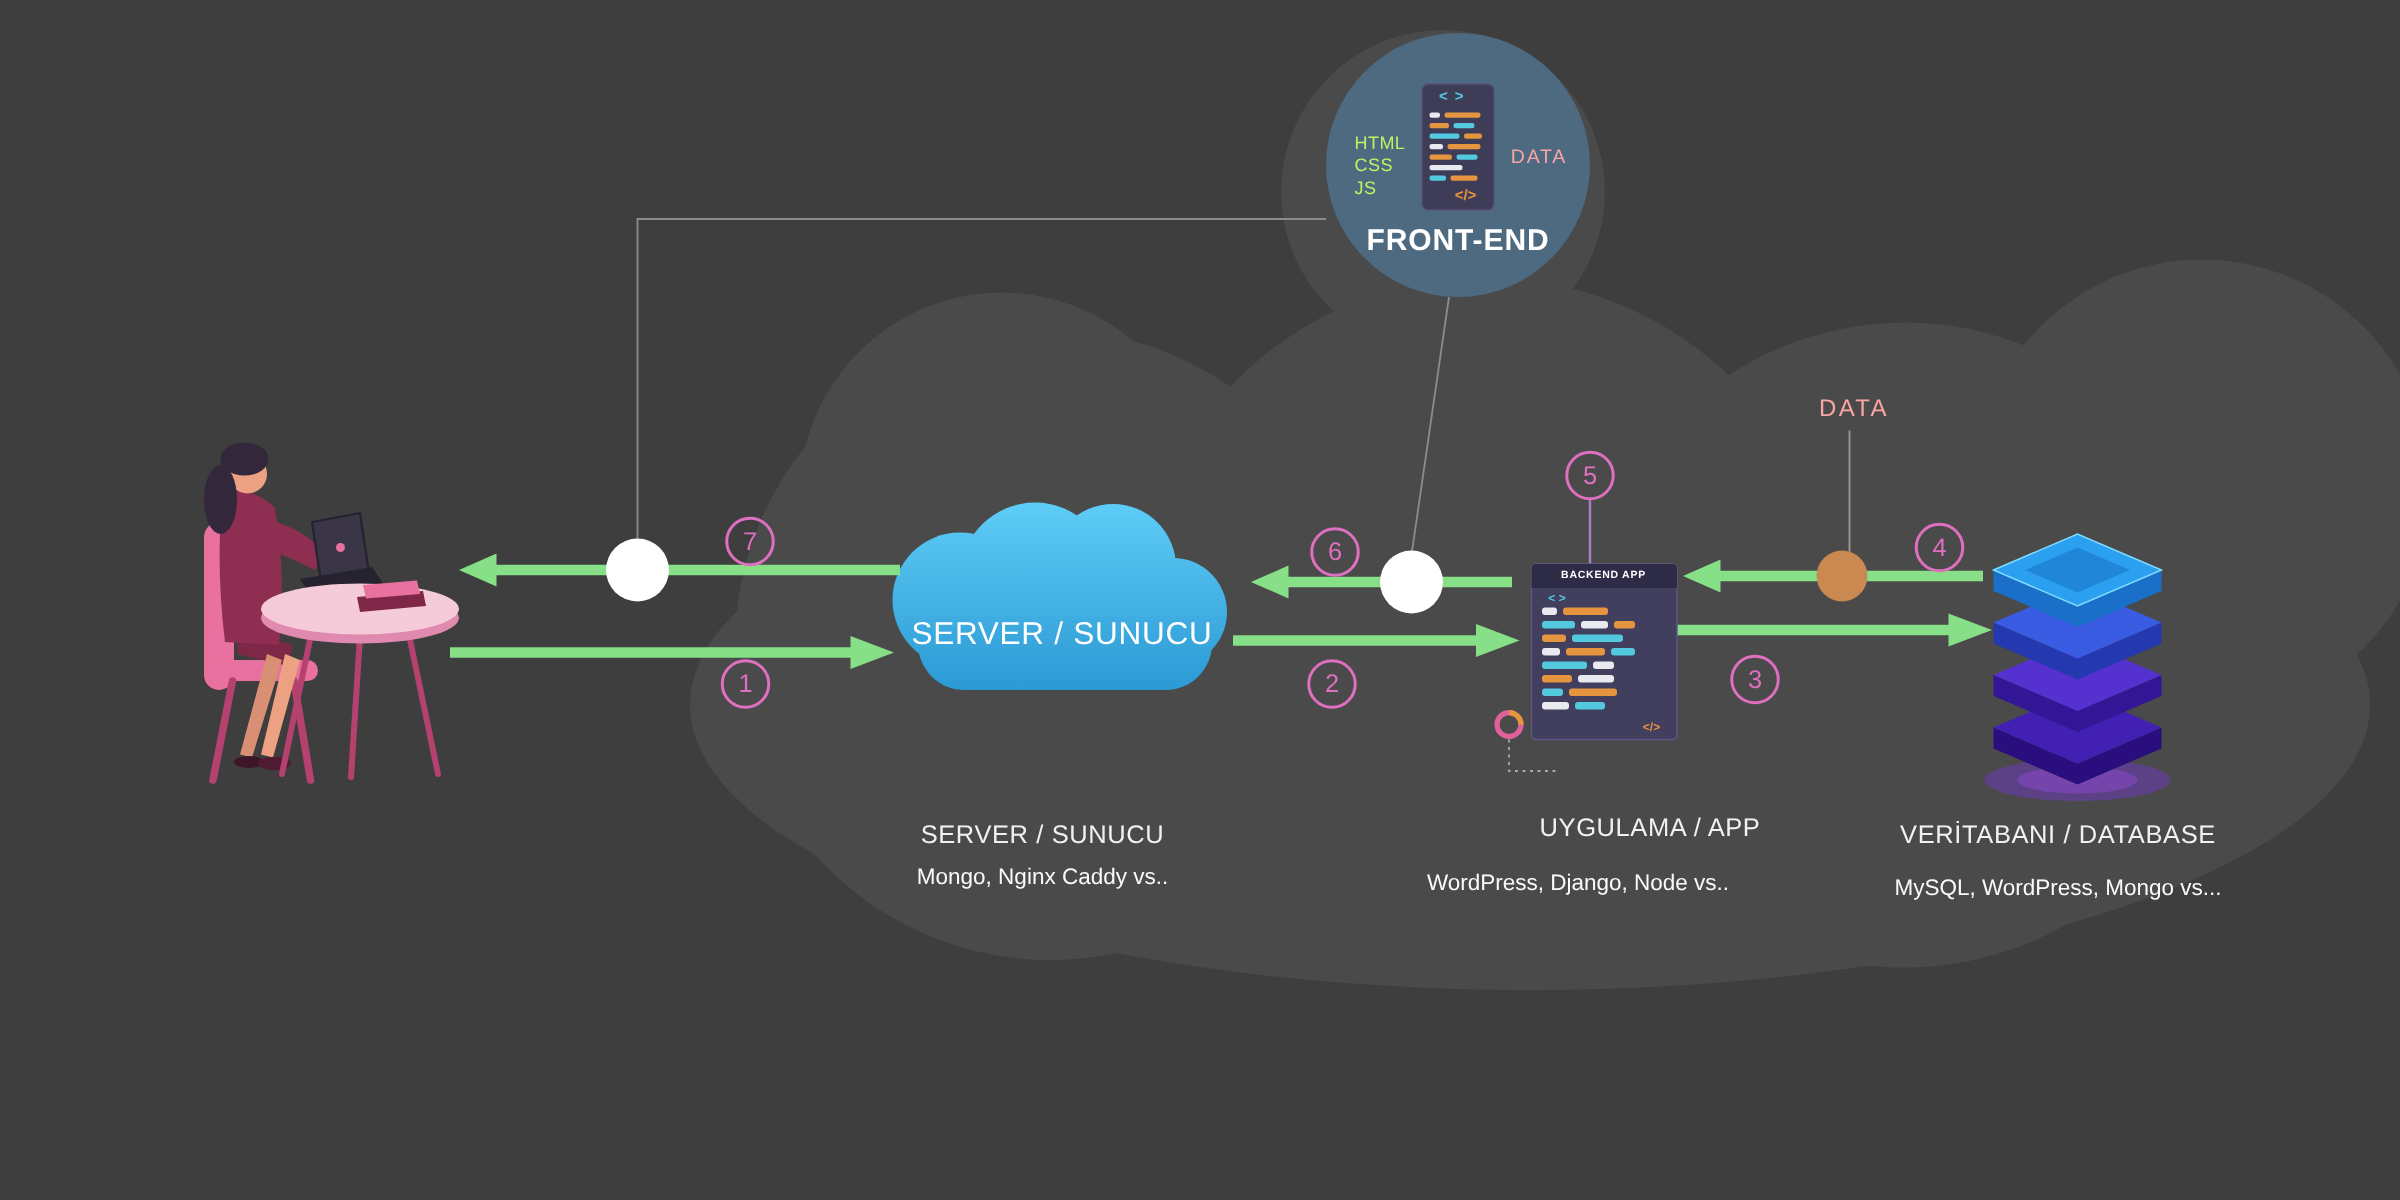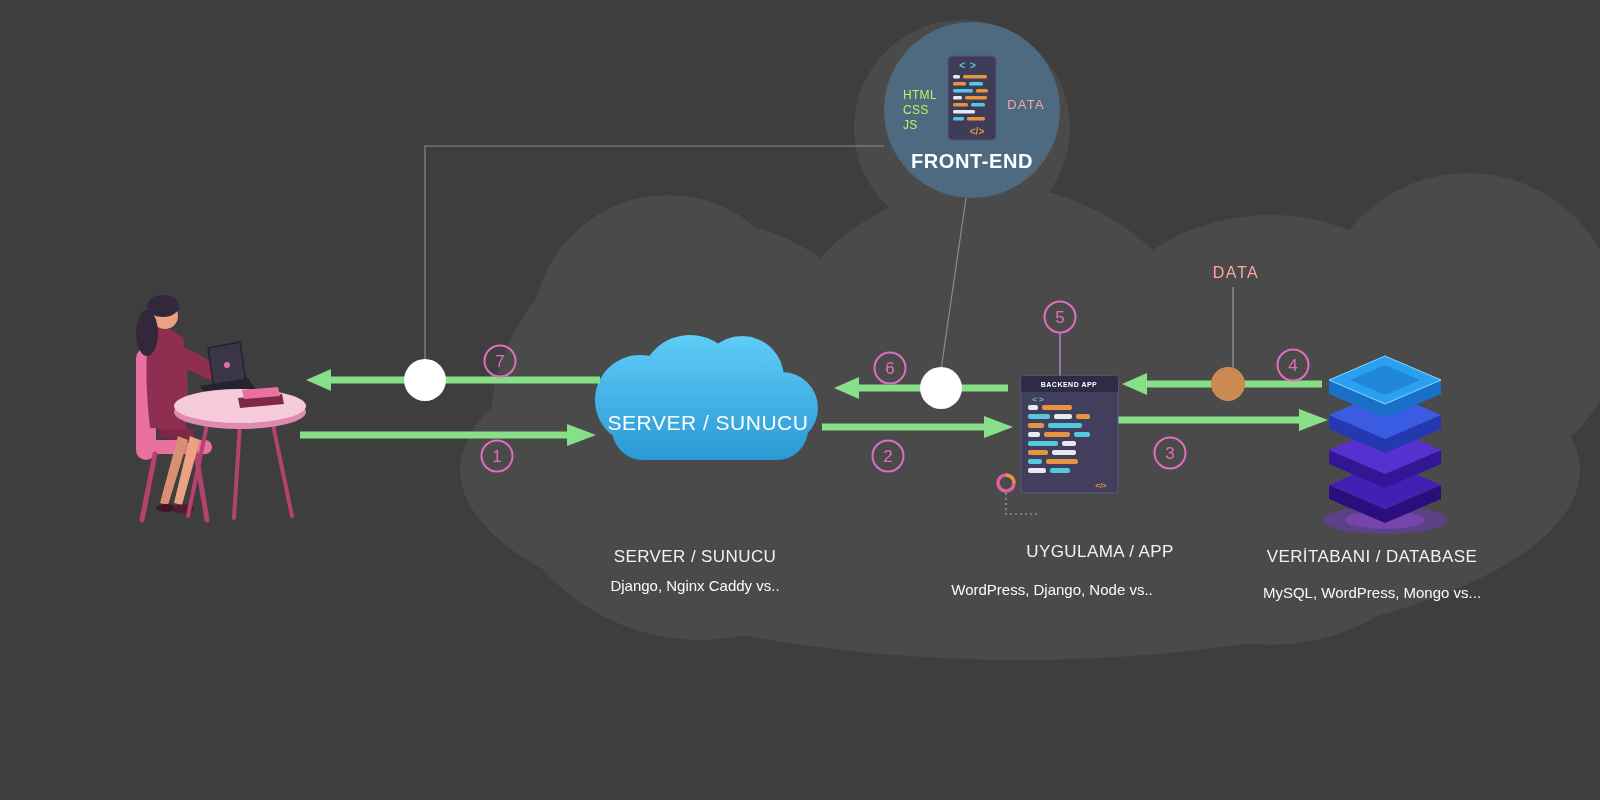--- a/index.html
+++ b/index.html
@@ -220,21 +220,21 @@
 
   <div class="t cloud-label" style="left:708px;top:423px;">SERVER / SUNUCU</div>
 
   <div class="t app-title" style="left:1069px;top:384px;">BACKEND APP</div>
   <div class="t app-code-open" style="left:1038px;top:399px;">&lt; &gt;</div>
   <div class="t app-code-close" style="left:1101px;top:485px;">&lt;/&gt;</div>
 
   <div class="t data-label db-data" style="left:1236px;top:273px;">DATA</div>
 
   <div class="t caption-title" style="left:695px;top:557px;">SERVER / SUNUCU</div>
-  <div class="t caption-sub" style="left:695px;top:585px;">Django, Nginx Caddy vs..</div>
+  <div class="t caption-sub" style="left:695px;top:585px;">Mongo, Nginx Caddy vs..</div>
 
   <div class="t caption-title" style="left:1052px;top:552px;margin-left:48px;">UYGULAMA / APP</div>
   <div class="t caption-sub" style="left:1052px;top:589px;">WordPress, Django, Node vs..</div>
 
   <div class="t caption-title" style="left:1372px;top:557px;">VERİTABANI / DATABASE</div>
   <div class="t caption-sub" style="left:1372px;top:592px;">MySQL, WordPress, Mongo vs...</div>
 
   <div class="step" style="left:500px;top:361px;">7</div>
   <div class="step" style="left:497px;top:456px;">1</div>
   <div class="step" style="left:890px;top:368px;">6</div>

